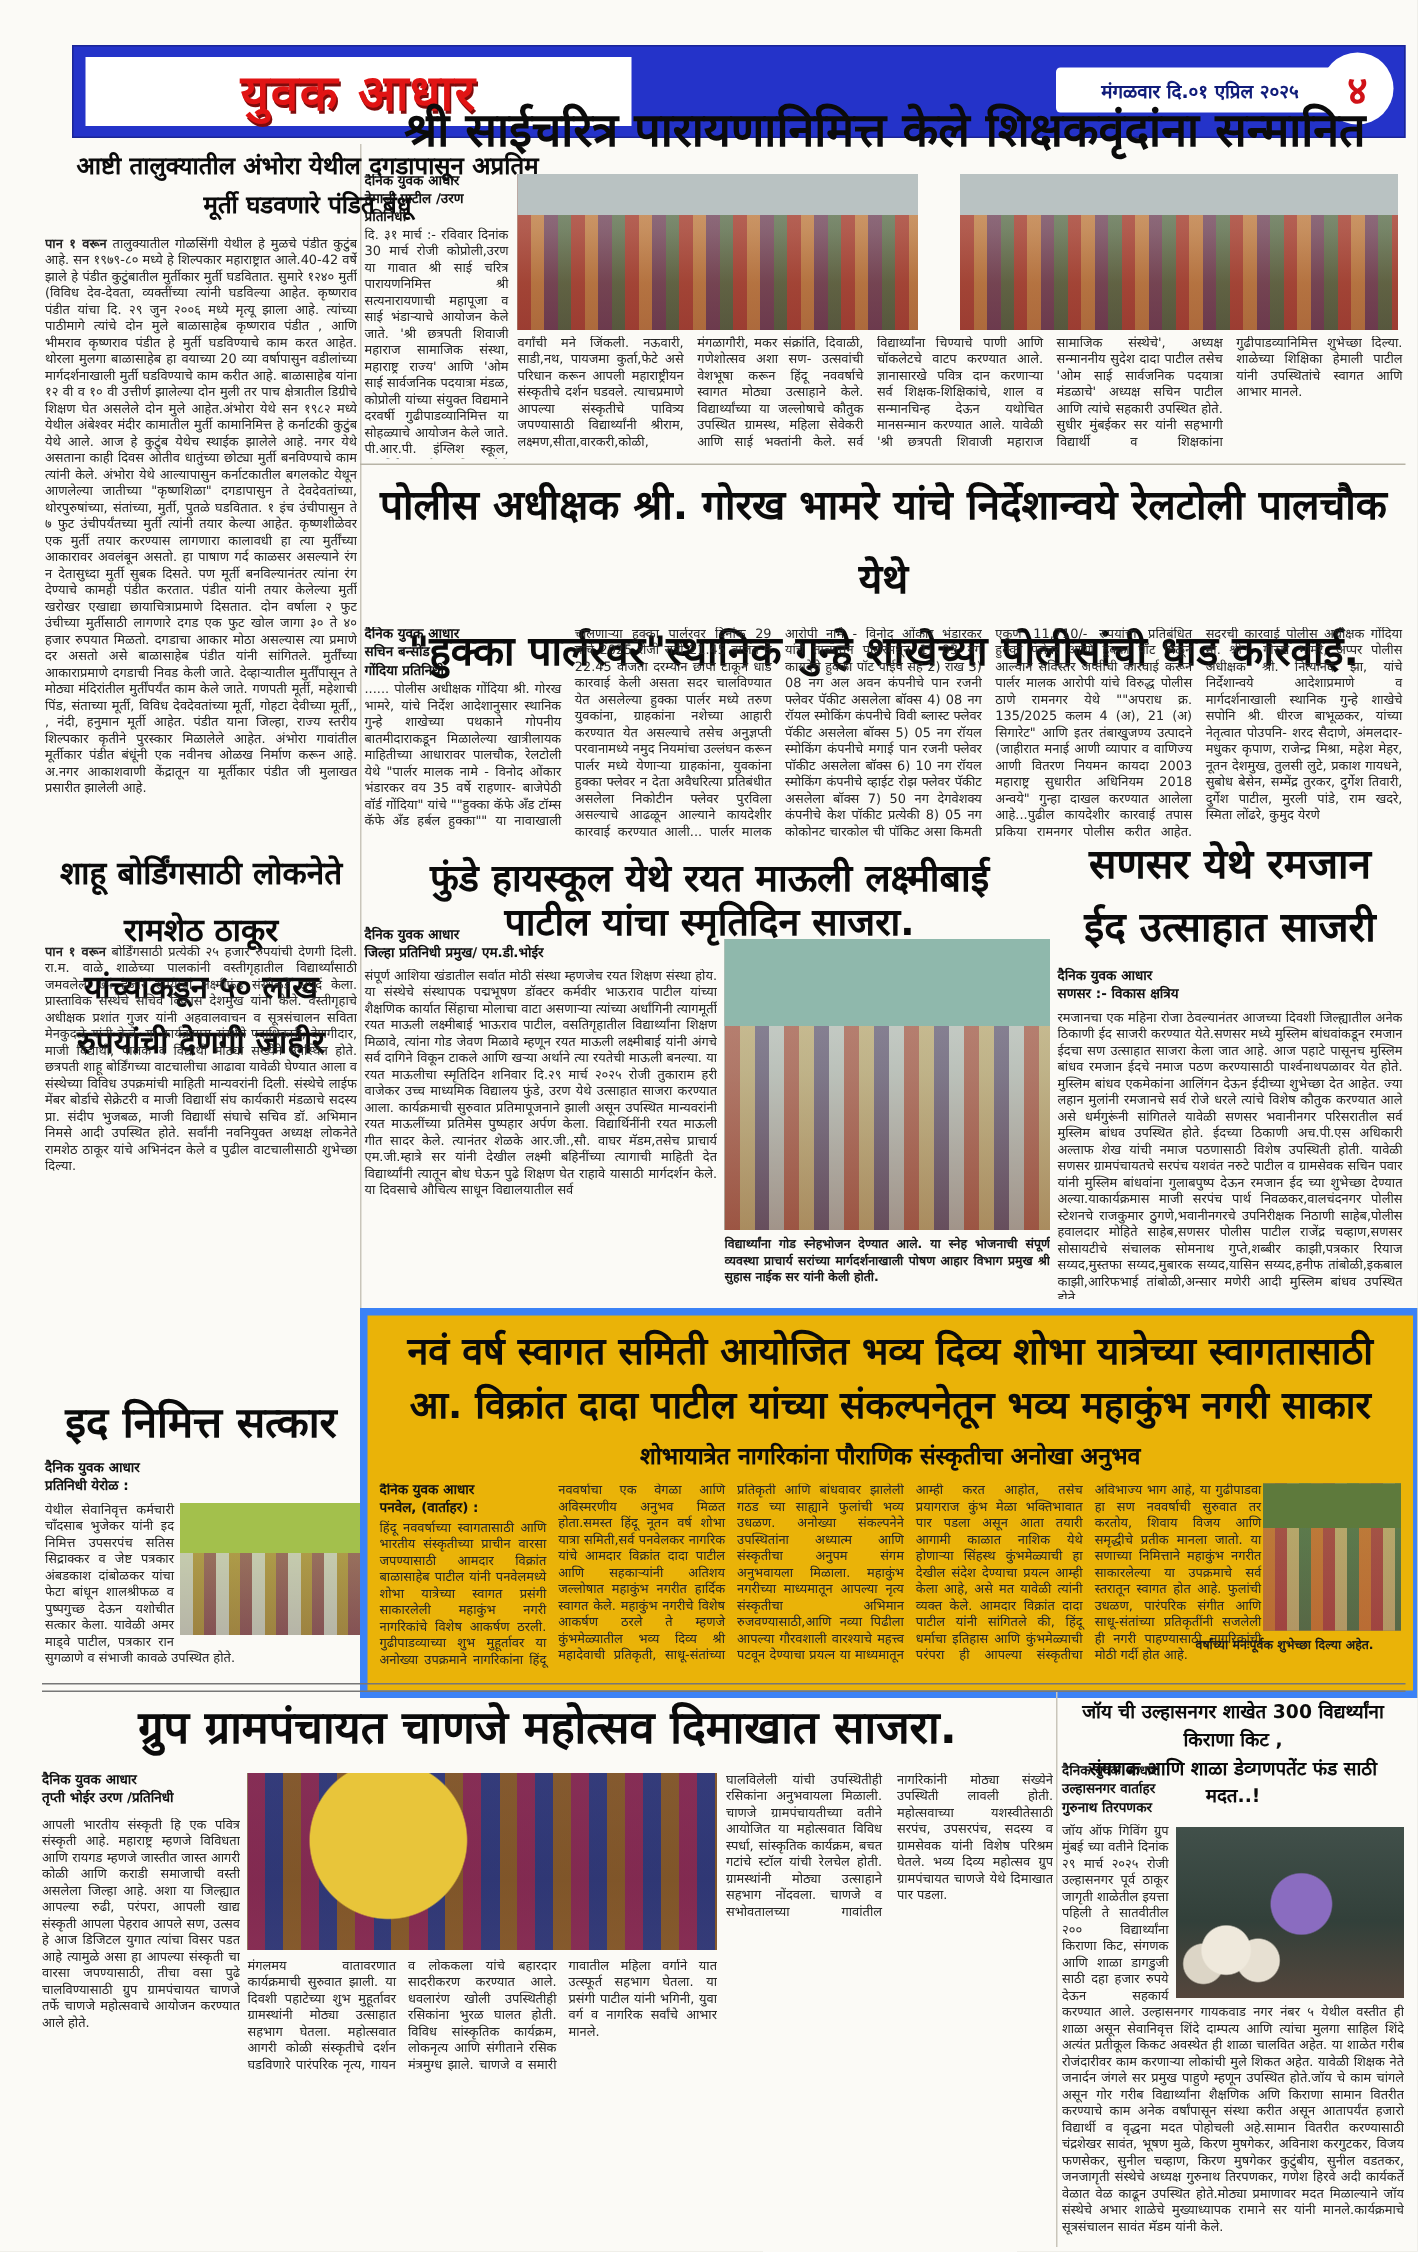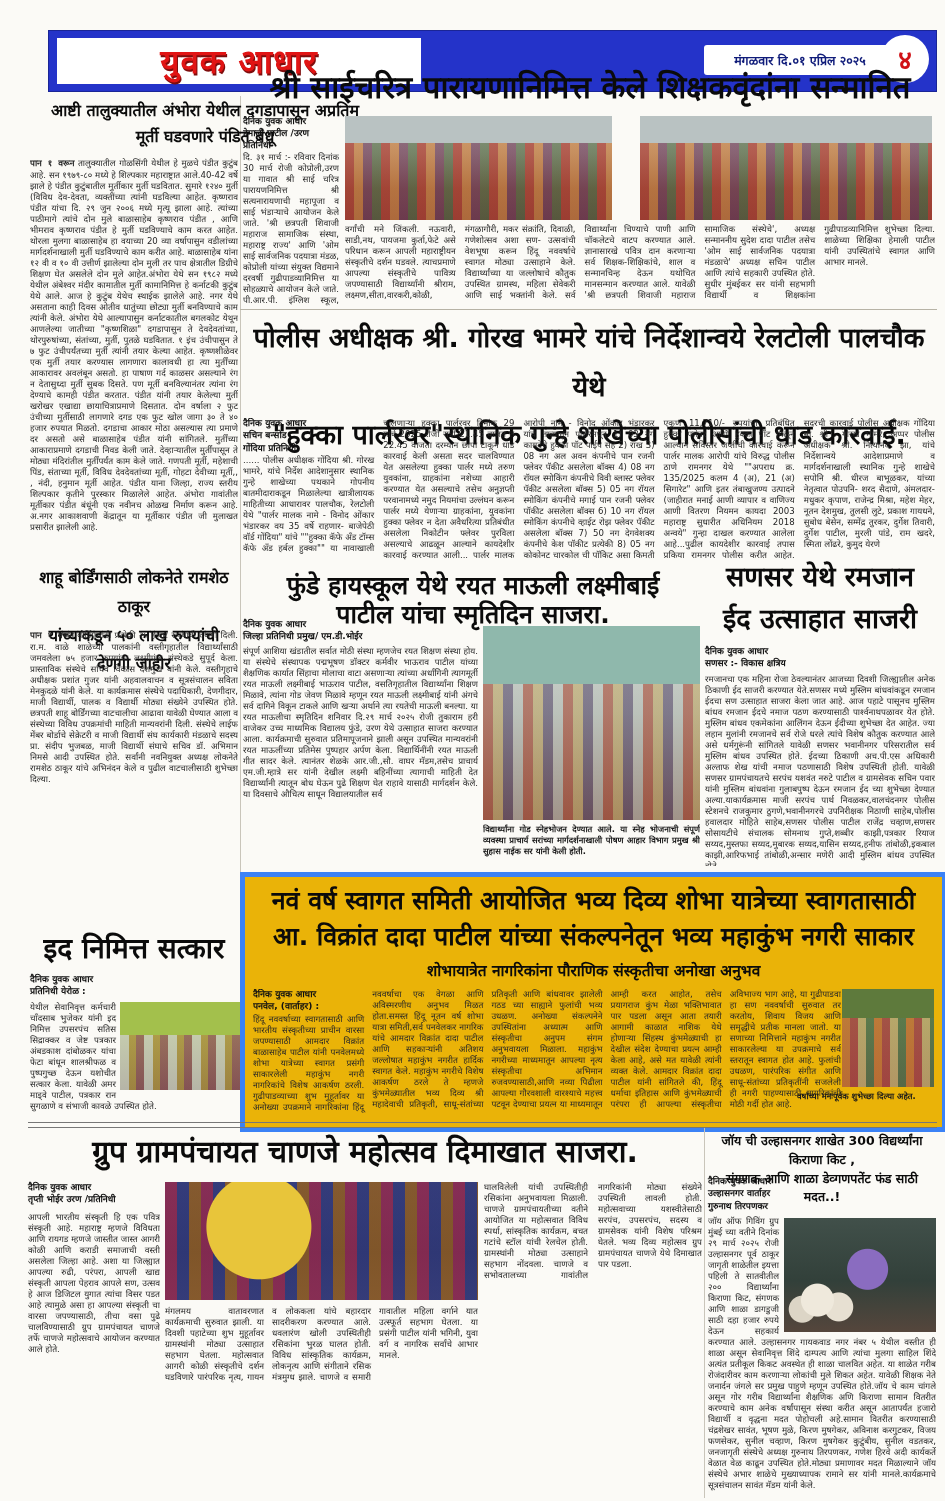--- a/index.html
+++ b/index.html
@@ -10,21 +10,21 @@
   .logo-box{left:8px;top:7px;width:364px;height:46px;background:#ffffff;display:flex;align-items:flex-start;justify-content:center;}
   .logo-text{font-size:33px;font-weight:800;color:#e11414;letter-spacing:1px;text-shadow:1px 2px 0 #7e0c0c;}
   .date-box{left:655px;top:14px;width:192px;height:30px;background:#ffffff;border-radius:3px;display:flex;align-items:center;justify-content:center;}
   .date-text{font-size:12.5px;font-weight:700;color:#101c7a;}
   .page-circle{left:832px;top:4px;width:48px;height:48px;background:#ffffff;border-radius:50%;display:flex;align-items:center;justify-content:center;}
   .page-num{font-size:26px;font-weight:800;color:#d01217;}
   
   .h-xl{font-weight:800;color:#0b0b0b;text-align:center;}
   .bodytext{font-size:8.6px;line-height:1.28;text-align:justify;color:#262626;margin:0;}
   .byline{font-size:9px;font-weight:700;color:#111;margin:0 0 1px 0;line-height:1.25;}
-  .lead{font-weight:800;font-family:Liberation Mono, monospace;}
+  .lead{font-weight:800;}
   .caption{font-size:8.3px;line-height:1.3;text-align:justify;font-weight:600;color:#1a1a1a;margin:0;}
   .colwrap{column-gap:9px;overflow:hidden;}
   .clip{overflow:hidden;}
   .vrule{border-left:1px solid #c9c5ba;width:0;}
   .hrule{border-top:1px solid #b7b3a6;height:0;}
   .sep-double{height:4px;border-top:1.5px solid #777;border-bottom:1.5px solid #777;}
   
   .photo{background-color:#8a7a62;}
   .ph-crowd{background-image:linear-gradient(180deg,#b9c2c2 0 26%,rgba(0,0,0,0) 26%),repeating-linear-gradient(90deg,rgba(185,55,45,.62) 0 9px,rgba(226,135,62,.55) 9px 18px,rgba(108,46,96,.5) 18px 27px,rgba(62,108,66,.45) 27px 36px),linear-gradient(180deg,#c7c2b6 0%,#a59a88 35%,#7d5a44 70%,#6b463a 100%);}
   .ph-school{background-image:linear-gradient(180deg,#8fb8ac 0 30%,rgba(0,0,0,0) 30%),repeating-linear-gradient(90deg,rgba(200,80,60,.5) 0 10px,rgba(240,200,120,.45) 10px 20px,rgba(90,60,120,.4) 20px 30px,rgba(255,255,255,.35) 30px 40px),linear-gradient(180deg,#b9c4bb 0%,#97a196 45%,#6f5a4a 100%);}
@@ -76,21 +76,21 @@
     <div>पोलीस अधीक्षक श्री. गोरख भामरे यांचे  निर्देशान्वये रेलटोली पालचौक येथे</div>
     <div>"हुक्का पार्लरवर"स्थानिक गुन्हे शाखेच्या पोलीसांची धाड कारवाई.</div>
   </div>
   <div class="abs colwrap" style="left:243px;top:418px;width:692px;height:146px;column-count:5;">
     <p class="byline">दैनिक युवक आधार</p>
     <p class="byline">सचिन बन्सोड</p>
     <p class="byline">गोंदिया प्रतिनिधी</p>
     <p class="bodytext">...... पोलीस अधीक्षक गोंदिया  श्री. गोरख भामरे, यांचे निर्देश आदेशानुसार स्थानिक गुन्हे शाखेच्या पथकाने गोपनीय बातमीदाराकडून मिळालेल्या खात्रीलायक माहितीच्या आधारावर पालचौक, रेलटोली येथे "पार्लर मालक नामे - विनोद ओंकार भंडारकर वय 35 वर्षे राहणार- बाजेपेठी वॉर्ड गोंदिया" यांचे ""हुक्का कॅफे अँड टॉम्स कॅफे अँड हर्बल हुक्का"" या नावाखाली चालणाऱ्या हुक्का पार्लरवर दिनांक 29 मार्च 2025 रोजी रात्री 21.45 वाजत ते 22.45 वाजता दरम्यान छापा टाकून धाड कारवाई केली असता सदर चालविण्यात येत असलेल्या हुक्का पार्लर मध्ये तरुण युवकांना, ग्राहकांना नशेच्या आहारी करण्यात येत असल्याचे तसेच अनुज्ञप्ती परवानामध्ये नमुद नियमांचा उल्लंघन करून पार्लर मध्ये येणाऱ्या ग्राहकांना, युवकांना हुक्का फ्लेवर न देता अवैधरित्या प्रतिबंधीत असलेला निकोटीन फ्लेवर पुरविला असल्याचे आढळून आल्याने कायदेशीर कारवाई करण्यात आली... पार्लर मालक आरोपी नामे - विनोद ओंकार भंडारकर यांचे ताब्यातून पार्लरमधून 1) 03 नग कायदेचे हुक्का पॉट पाईप सह 2) राख 3) 08 नग अल अवन कंपनीचे पान रजनी फ्लेवर पॅकीट असलेला बॉक्स 4) 08 नग रॉयल स्मोकिंग कंपनीचे विवी ब्लास्ट फ्लेवर पॅकीट असलेला बॉक्स 5) 05 नग रॉयल स्मोकिंग कंपनीचे मगाई पान रजनी फ्लेवर पॉकीट असलेला बॉक्स 6) 10 नग रॉयल स्मोकिंग कंपनीचे व्हाईट रोझ फ्लेवर पॅकीट असलेला बॉक्स 7) 50 नग देगवेशक्य कंपनीचे केश पॉकीट प्रत्येकी 8) 05 नग कोकोनट चारकोल ची पॉकिट असा किमती एकूण 11,710/- रुपयांचा प्रतिबंधित हुक्का फ्लेवर आणि हुक्का पॉट मिळून आल्याने सविस्तर जप्तीची कारवाई करून पार्लर मालक आरोपी यांचे विरुद्ध पोलीस ठाणे रामनगर येथे ""अपराध क्र. 135/2025 कलम 4 (अ), 21 (अ) सिगारेट" आणि इतर तंबाखुजण्य उत्पादने (जाहीरात मनाई आणी व्यापार व वाणिज्य आणी वितरण नियमन कायदा 2003 महाराष्ट्र सुधारीत अधिनियम 2018 अन्वये" गुन्हा दाखल करण्यात आलेला आहे...पुढील कायदेशीर कारवाई तपास प्रकिया रामनगर पोलीस करीत आहेत. सदरची कारवाई पोलीस अधीक्षक गोंदिया मा. श्री . गोरख भामरे, अप्पर पोलीस अधीक्षक श्री. नित्यानंद झा, यांचे निर्देशान्वये आदेशाप्रमाणे व मार्गदर्शनाखाली स्थानिक गुन्हे शाखेचे सपोनि श्री. धीरज बाभूळकर, यांच्या नेतृत्वात पोउपनि- शरद सैदाणे, अंमलदार- मधुकर कृपाण, राजेन्द्र मिश्रा, महेश मेहर, नूतन देशमुख, तुलसी लुटे, प्रकाश गायधने, सुबोध बेसेन, सम्मेंद्र तुरकर, दुर्गेश तिवारी, दुर्गेश पाटील, मुरली पांडे, राम खदरे, स्मिता लोंढरे, कुमुद येरणे</p>
   </div>
 
-  <div class="abs h-xl" style="left:30px;top:564px;width:208px;height:60px;font-size:16px;line-height:1.8;">
+  <div class="abs h-xl" style="left:30px;top:564px;width:208px;height:60px;font-size:21px;line-height:1.8;">
     <div>शाहू बोर्डिंगसाठी लोकनेते रामशेठ ठाकूर</div>
     <div>यांच्याकडून ५० लाख रुपयांची देणगी जाहीर</div>
   </div>
   <div class="abs clip" style="left:30px;top:630px;width:208px;height:290px;">
     <p class="bodytext"><span class="lead">पान १ वरून</span> <span>बोर्डिंगसाठी प्रत्येकी २५ हजार रुपयांची देणगी दिली. रा.म. वाळे शाळेच्या पालकांनी वस्तीगृहातील विद्यार्थ्यांसाठी जमवलेला ७५ हजार रुपयांचा लक्ष्मीफंड संस्थेकडे सुपूर्द केला.  प्रास्ताविक संस्थेचे सचिव विकास देशमुख यांनी केले. वस्तीगृहाचे अधीक्षक प्रशांत गुजर यांनी अहवालवाचन व सूत्रसंचालन सविता मेनकुदळे यांनी केले. या कार्यक्रमास संस्थेचे पदाधिकारी, देणगीदार, माजी विद्यार्थी, पालक व विद्यार्थी मोठ्या संख्येने उपस्थित होते. छत्रपती शाहू बोर्डिंगच्या वाटचालीचा आढावा यावेळी घेण्यात आला व संस्थेच्या विविध उपक्रमांची माहिती मान्यवरांनी दिली. संस्थेचे लाईफ मेंबर बोर्डाचे सेक्रेटरी व माजी विद्यार्थी संघ कार्यकारी मंडळाचे सदस्य प्रा. संदीप भुजबळ, माजी विद्यार्थी संघाचे सचिव डॉ. अभिमान निमसे आदी उपस्थित होते. सर्वांनी नवनियुक्त अध्यक्ष लोकनेते रामशेठ ठाकूर यांचे अभिनंदन केले व पुढील वाटचालीसाठी शुभेच्छा दिल्या.</span></p>
   </div>
 
   <div class="abs h-xl" style="left:243px;top:560px;width:460px;height:56px;font-size:25px;line-height:1.15;margin-top:12px;">
     <div>फुंडे हायस्कूल येथे रयत माऊली लक्ष्मीबाई</div>
     <div>पाटील यांचा स्मृतिदिन साजरा.</div>

